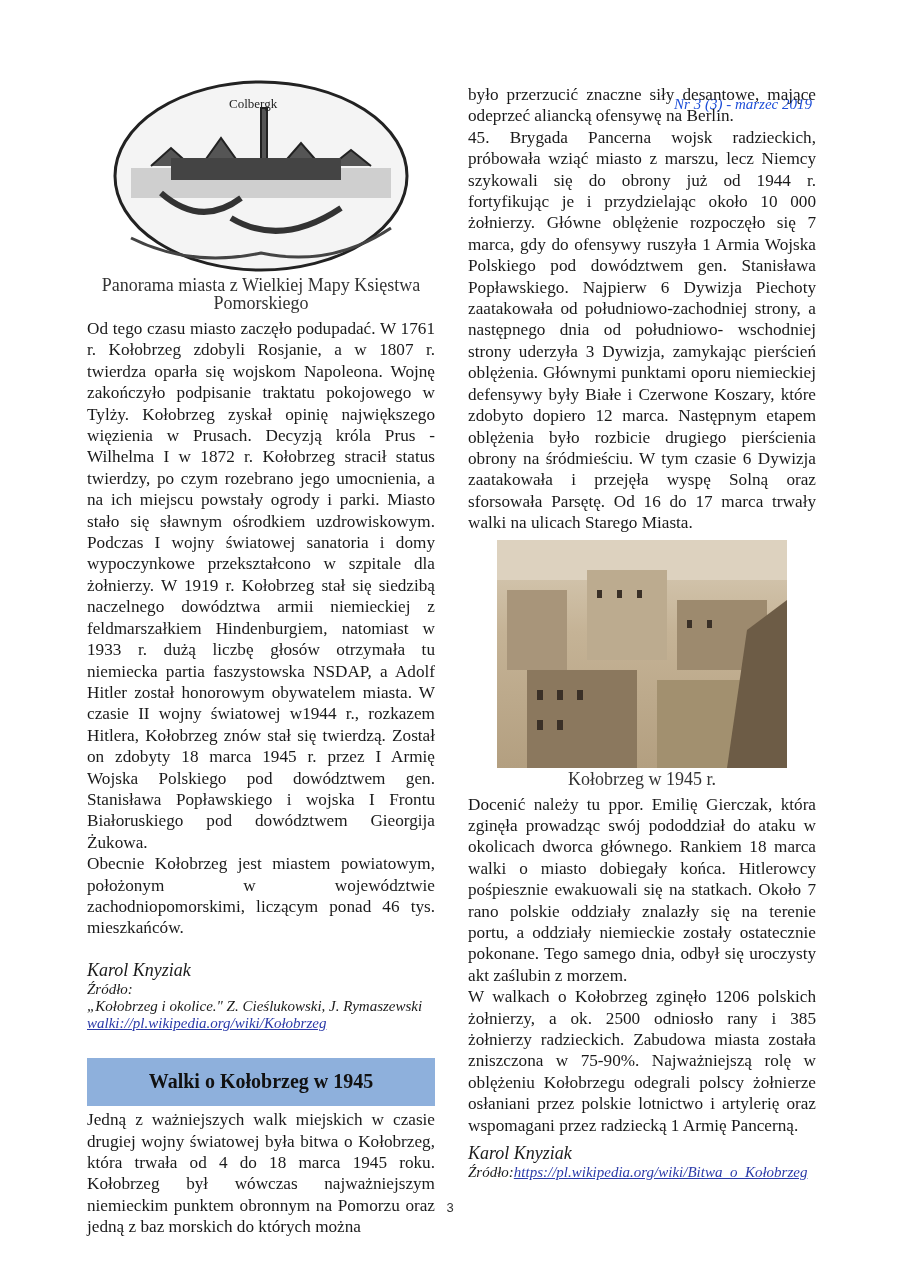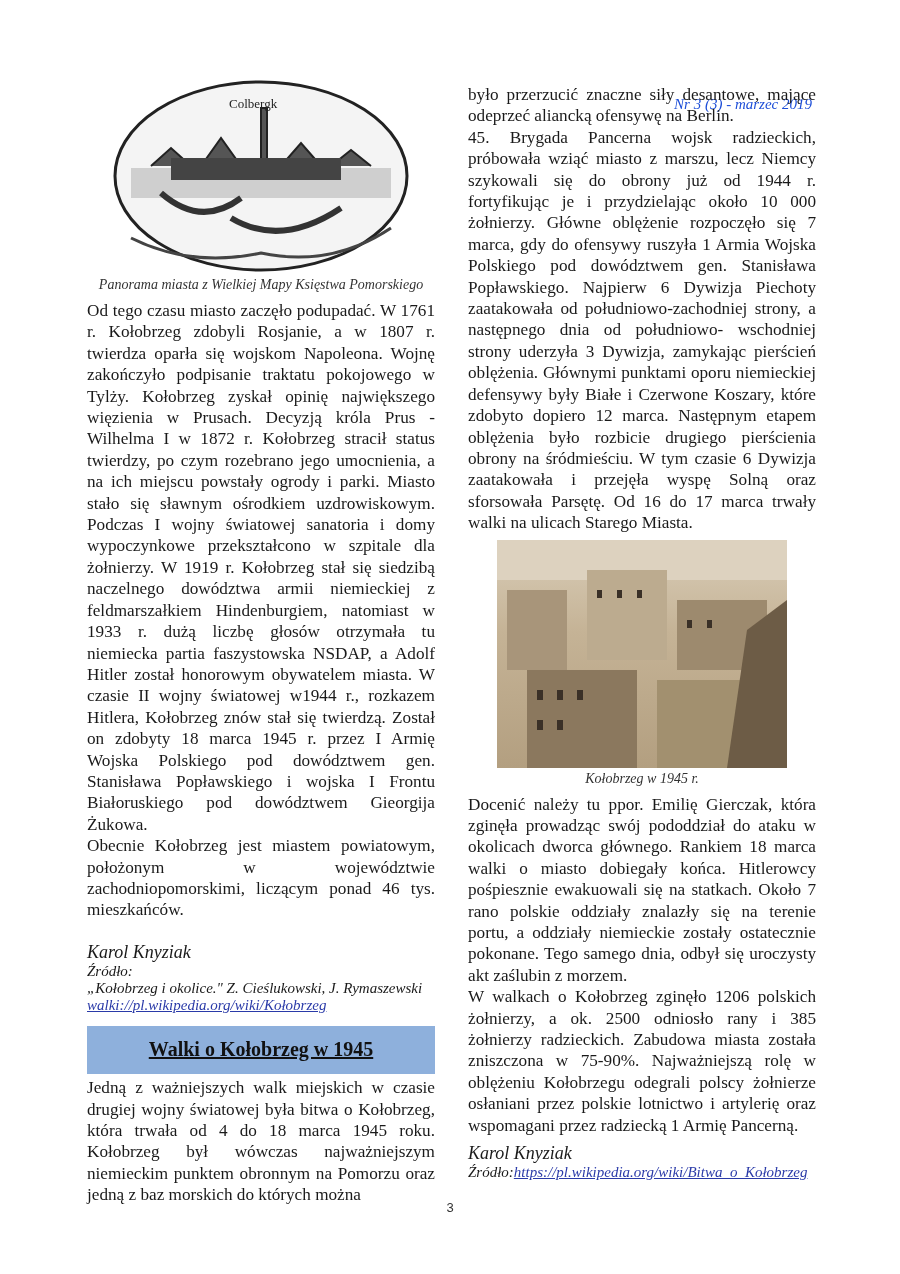--- a/index.html
+++ b/index.html
@@ -17,33 +17,33 @@
     text-align: justify;
   }
   .col-left { left: 87px; top: 72px; width: 348px; }
   .col-right { left: 468px; top: 84px; width: 348px; }
   .col p { margin: 0; }
   .figure { text-align: center; }
   .engraving {
     display: block; margin: 6px auto 0; width: 300px; height: 196px;
   }
   .caption {
-    font-style: italic; font-size: 14px; text-align: center;
+    font-size: 18px; text-align: center;
     line-height: 18px; margin: 2px 0 6px; color: #333;
   }
   .signature {
     font-style: italic; font-size: 18px;
     margin-top: 20px; line-height: 22px;
   }
   .source { font-style: italic; font-size: 15px; line-height: 17px; text-align: left; }
   .source a { color: #2a3aa8; text-decoration: underline; }
   .section-head {
     background: #8eb0dc; text-align: center;
     font-weight: bold; font-size: 20px; color: #111;
-    padding: 13px 0 14px; margin: 12px 0 3px 0; text-decoration: underline;
+    padding: 13px 0 14px; margin: 26px 0 3px 0;
   }
   .photo {
     display: block; margin: 6px auto 0; width: 290px; height: 228px;
     background: linear-gradient(180deg, #d9cdb8 0%, #c5b396 40%, #b39f80 100%);
     position: relative; overflow: hidden;
   }
   .right-sig { margin-top: 6px; }
   .page-num {
     position: absolute; left: 0; right: 0; top: 1200px;
     text-align: center; font-family: "Liberation Sans", sans-serif; font-size: 13px; color: #333;

